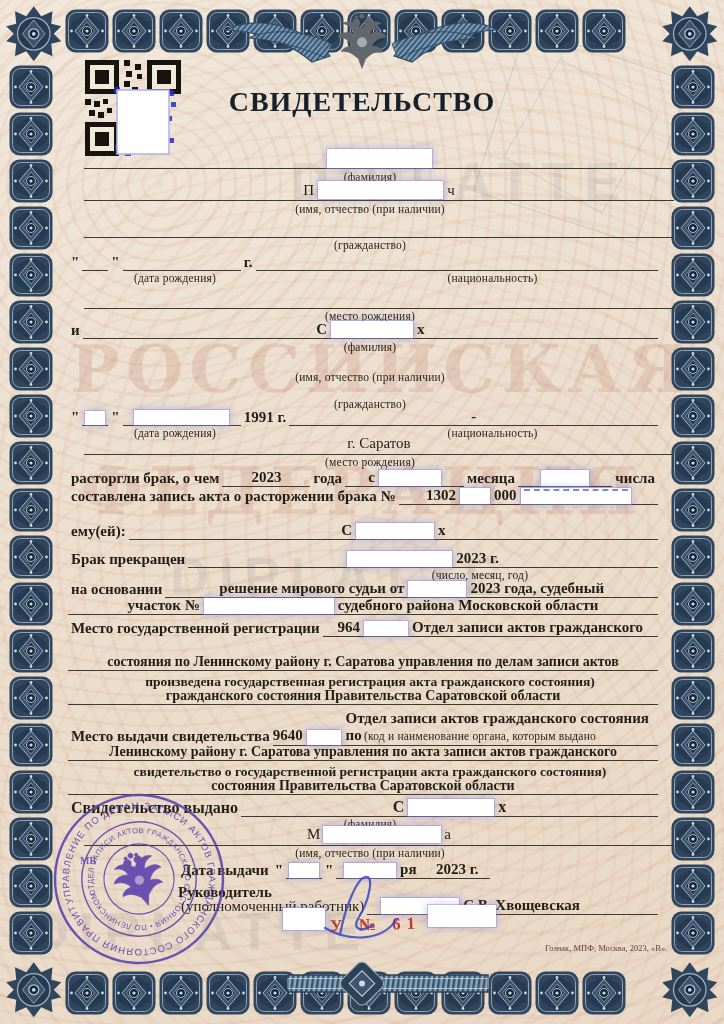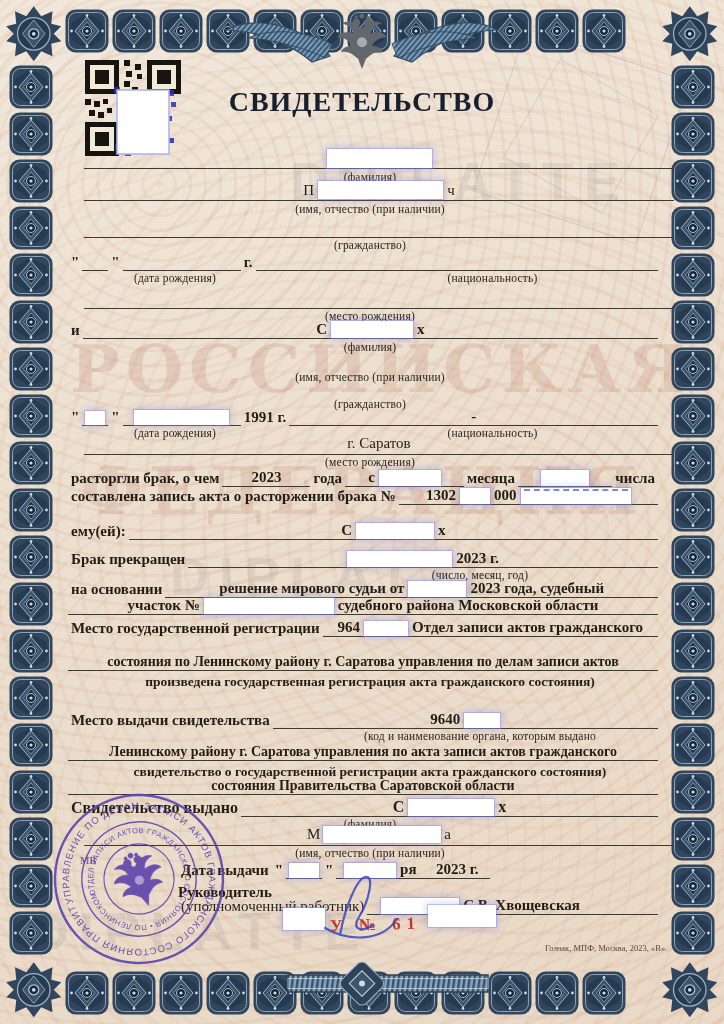--- a/index.html
+++ b/index.html
@@ -343,26 +343,32 @@
         <span class="redact" style="width:44px;height:15px;"></span>
         <span>Отдел записи актов гражданского</span>
       </span>
   </div>
   <div class="row" style="top:652px;">
       <span class="seg" style="font-size:14px;">
         <span>состояния по Ленинскому району г. Саратова управления по делам записи актов</span>
       </span>
     </div>
   <div class="txt ctr" style="top:674px;font-size:13.5px;">произведена государственная регистрация акта гражданского состояния)</div>
+  <div class="row" style="top:686px;">
+      <span class="seg" style="font-size:14px;">
+        <span>гражданского состояния Правительства Саратовской области</span>
+      </span>
+    </div>
 
   <div class="row" style="top:710px;">
     <span class="t">Место выдачи свидетельства</span>
     <span class="seg">
         <span>9640</span>
         <span class="redact" style="width:36px;height:15px;"></span>
+        <span>Отдел записи актов гражданского состояния по</span>
       </span>
   </div>
   <div class="lbl" style="top:730px;left:300px;width:360px;">(код и наименование органа, которым выдано</div>
   <div class="row" style="top:742px;">
       <span class="seg" style="font-size:14px;">
         <span>Ленинскому району г. Саратова управления по акта записи актов гражданского</span>
       </span>
     </div>
   <div class="txt ctr" style="top:764px;font-size:13.5px;">свидетельство о государственной регистрации акта гражданского состояния)</div>
   <div class="row" style="top:776px;">

